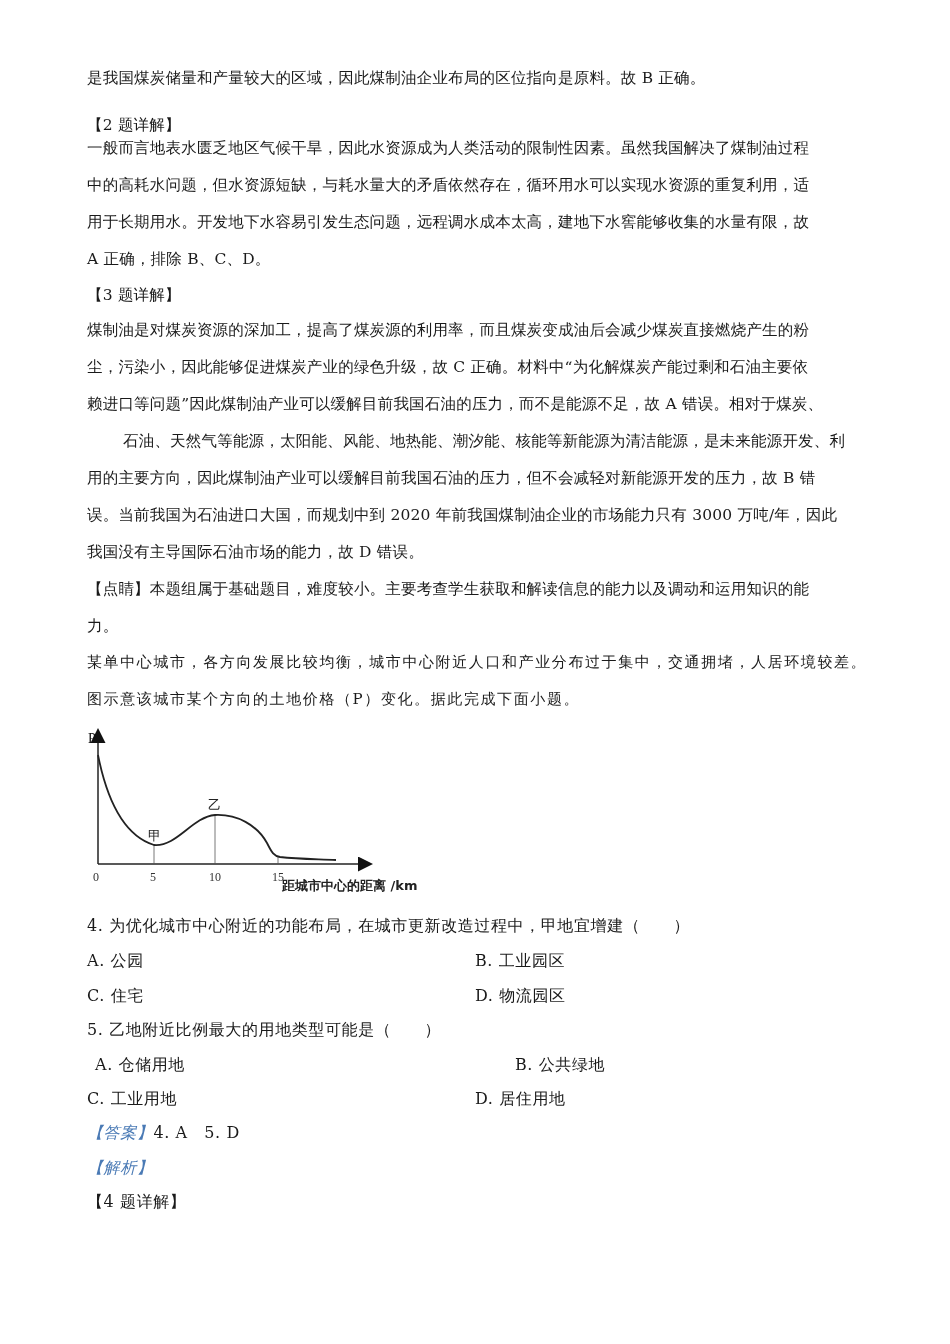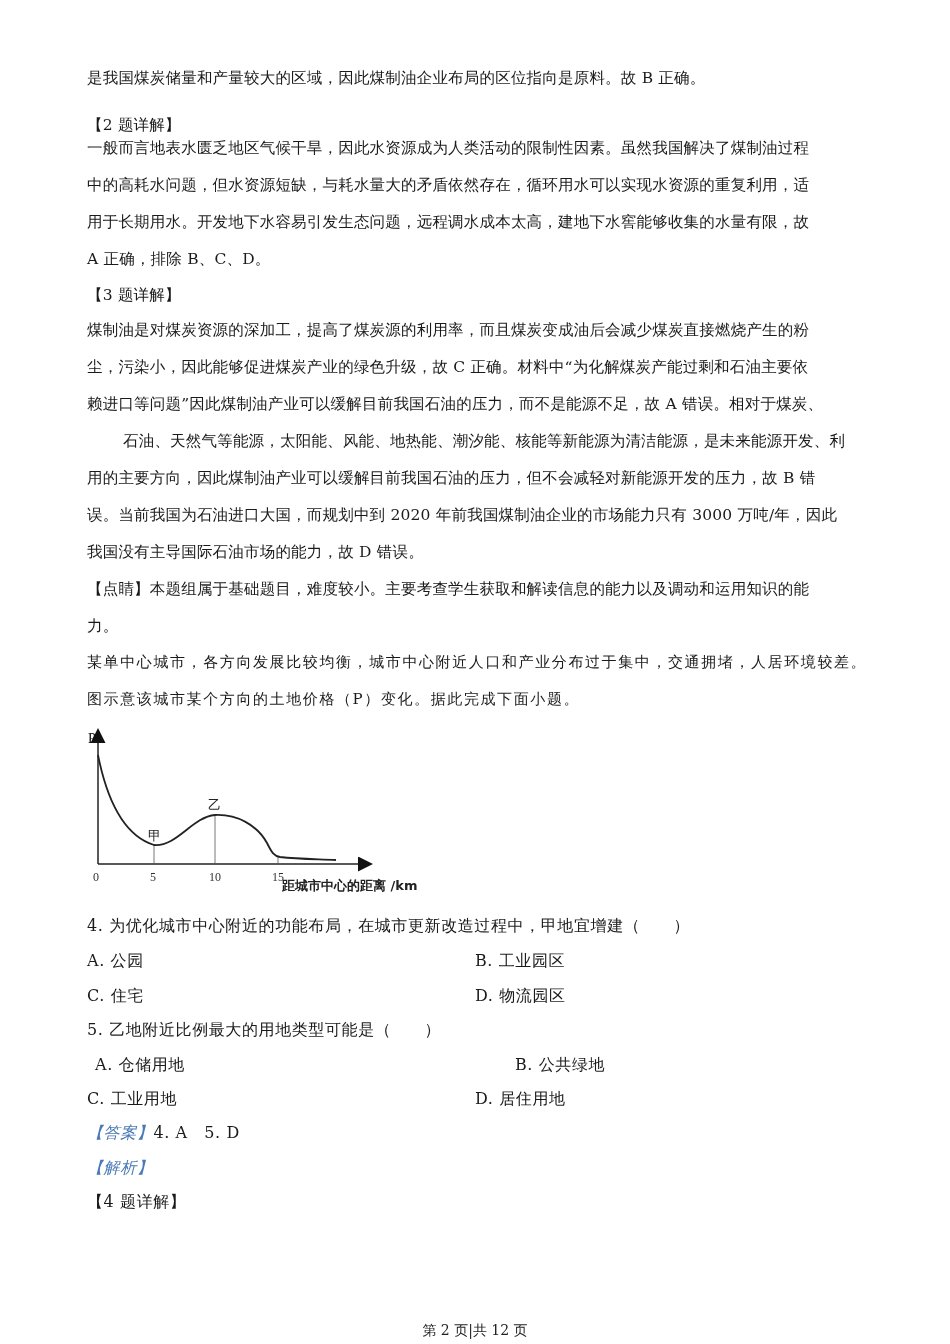--- a/index.html
+++ b/index.html
@@ -79,14 +79,13 @@
       <div class="q" style="left: 87px; top: 1089px;">C.  工业用地</div>
       <div class="q" style="left: 475px; top: 1089px;">D.  居住用地</div>
     </div>
 
   <div class="q" style="left:87px; top:1123px;">
     <span class="blue">【答案】</span><span>4. A　5. D</span>
   </div>
   <div class="q blue" style="left:87px; top:1158px;">【解析】</div>
   <div class="q" style="left:87px; top:1192px;">【4 题详解】</div>
 
-  <div class="footer">第 2 页|共 12 页</div>
 </div>
 
 </body></html>

